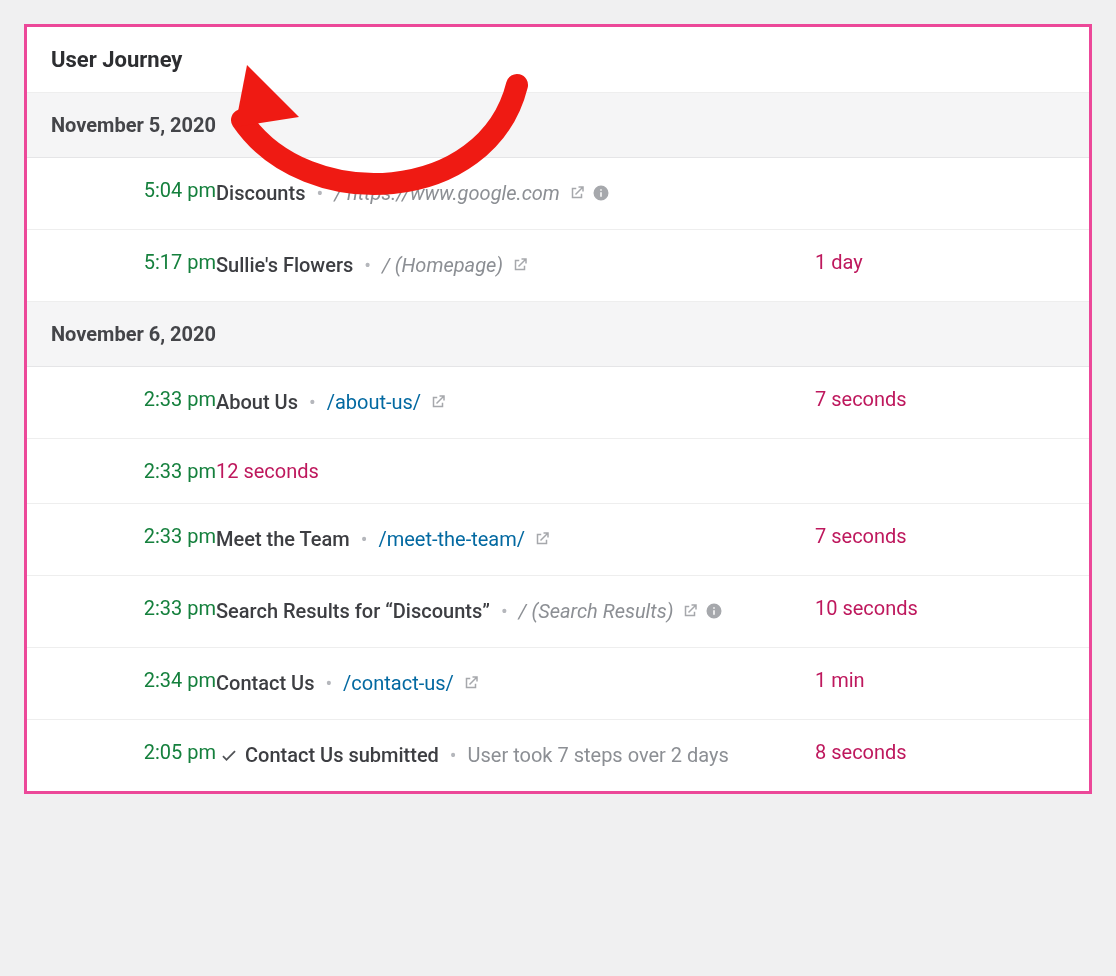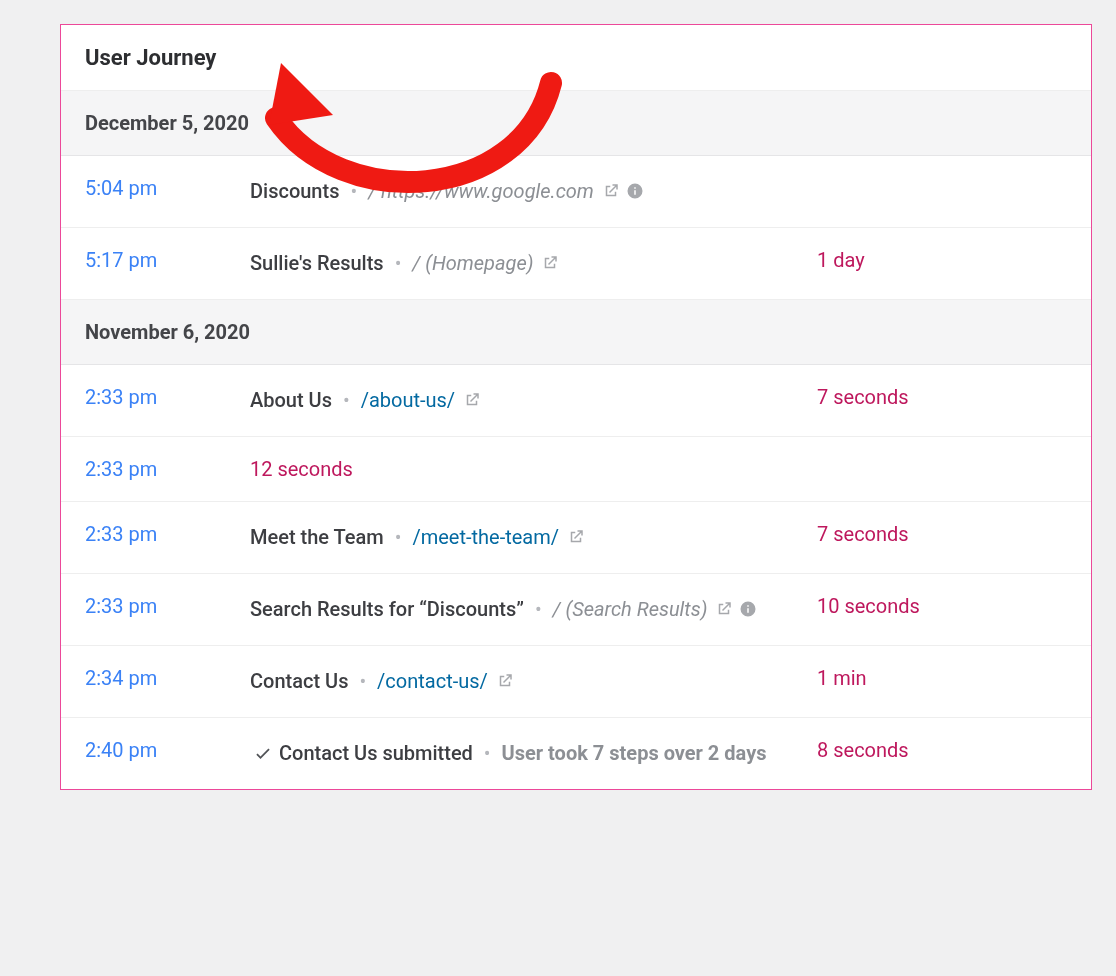--- a/index.html
+++ b/index.html
@@ -8,23 +8,22 @@
       padding: 0;
     }
     body {
       font-family: -apple-system, BlinkMacSystemFont, "Segoe UI", Roboto, "Helvetica Neue", Arial, sans-serif;
       background: #f0f0f1;
       padding: 24px;
       width: 1116px;
     }
     .panel {
       background: #fff;
-      border: 1px solid #ec4899;
+      border: 3px solid #ec4899;
       position: relative;
-      margin-left: 36px;
     }
     .panel-header {
       padding: 20px 24px;
       border-bottom: 1px solid #eee;
     }
     .panel-title {
       font-size: 22px;
       font-weight: 700;
       color: #2d2e31;
     }
@@ -43,21 +42,22 @@
       border-bottom: 1px solid #eee;
       font-size: 20px;
       color: #3d3e42;
     }
     .row:last-child {
       border-bottom: none;
     }
     .col-time {
       width: 165px;
       flex-shrink: 0;
-      color: #3b82f6;
+      color: #15803d;
+      text-align: right;
     }
     .col-main {
       flex: 1;
       line-height: 1.55;
       padding-right: 20px;
     }
     .col-duration {
       width: 250px;
       flex-shrink: 0;
       color: #be185d;
@@ -72,21 +72,20 @@
     }
     .path-text {
       color: #0369a1;
     }
     .path-italic {
       font-style: italic;
       color: #8c8f94;
     }
     .meta-gray {
       color: #8c8f94;
-      font-weight: bold;
     }
     .icon {
       display: inline-block;
       width: 18px;
       height: 18px;
       vertical-align: -2px;
       margin: 0 3px;
     }
     .icon svg {
       display: block;
@@ -126,33 +125,33 @@
   </div>
 
   <div class="arrow-annotation">
     <svg viewBox="0 0 360 170">
       <path d="M 55 75 C 120 170, 300 160, 330 40" stroke="#ef1a13" stroke-width="22" fill="none" stroke-linecap="round"></path>
       <path d="M 60 20 L 48 82 L 112 72 Z" fill="#ef1a13"></path>
     </svg>
   </div>
 
   <div id="groups">
-      <div class="date-header">December 5, 2020</div>
+      <div class="date-header">November 5, 2020</div>
       <div class="row">
         <div class="col-time">5:04 pm</div>
         <div class="col-main"><span class="title-text">Discounts</span><span class="dot"> • </span><span class="path-italic">/ https://www.google.com</span> <span class="icon"><svg viewBox="0 0 24 24">
               <path d="M14 3h7v7h-2V6.4l-8.3 8.3-1.4-1.4L17.6 5H14V3zM5 5h6v2H7v10h10v-4h2v6H5V5z"></path>
             </svg></span><span class="icon"><svg viewBox="0 0 24 24">
               <path d="M12 2a10 10 0 1 0 0 20 10 10 0 0 0 0-20zm1 15h-2v-6h2v6zm0-8h-2V7h2v2z"></path>
             </svg></span></div>
         <div class="col-duration"></div>
       </div>
       <div class="row">
         <div class="col-time">5:17 pm</div>
-        <div class="col-main"><span class="title-text">Sullie's Results</span><span class="dot"> • </span><span class="path-italic">/ (Homepage)</span> <span class="icon"><svg viewBox="0 0 24 24">
+        <div class="col-main"><span class="title-text">Sullie's Flowers</span><span class="dot"> • </span><span class="path-italic">/ (Homepage)</span> <span class="icon"><svg viewBox="0 0 24 24">
               <path d="M14 3h7v7h-2V6.4l-8.3 8.3-1.4-1.4L17.6 5H14V3zM5 5h6v2H7v10h10v-4h2v6H5V5z"></path>
             </svg></span></div>
         <div class="col-duration">1 day</div>
       </div>
       <div class="date-header">November 6, 2020</div>
       <div class="row">
         <div class="col-time">2:33 pm</div>
         <div class="col-main"><span class="title-text">About Us</span><span class="dot"> • </span><span class="path-text">/about-us/</span> <span class="icon"><svg viewBox="0 0 24 24">
               <path d="M14 3h7v7h-2V6.4l-8.3 8.3-1.4-1.4L17.6 5H14V3zM5 5h6v2H7v10h10v-4h2v6H5V5z"></path>
             </svg></span></div>
@@ -179,21 +178,21 @@
         <div class="col-duration">10 seconds</div>
       </div>
       <div class="row">
         <div class="col-time">2:34 pm</div>
         <div class="col-main"><span class="title-text">Contact Us</span><span class="dot"> • </span><span class="path-text">/contact-us/</span> <span class="icon"><svg viewBox="0 0 24 24">
               <path d="M14 3h7v7h-2V6.4l-8.3 8.3-1.4-1.4L17.6 5H14V3zM5 5h6v2H7v10h10v-4h2v6H5V5z"></path>
             </svg></span></div>
         <div class="col-duration">1 min</div>
       </div>
       <div class="row">
-        <div class="col-time">2:40 pm</div>
+        <div class="col-time">2:05 pm</div>
         <div class="col-main"><span class="icon check-icon"><svg viewBox="0 0 24 24">
               <path d="M9 16.2l-3.5-3.5-1.5 1.5L9 19.2 20 8.2l-1.5-1.5z"></path>
             </svg></span><span class="title-text">Contact Us submitted</span><span class="dot"> • </span><span class="meta-gray">User took 7 steps over 2 days</span></div>
         <div class="col-duration">8 seconds</div>
       </div>
     </div>
 
 </div>
 
 </body></html>

